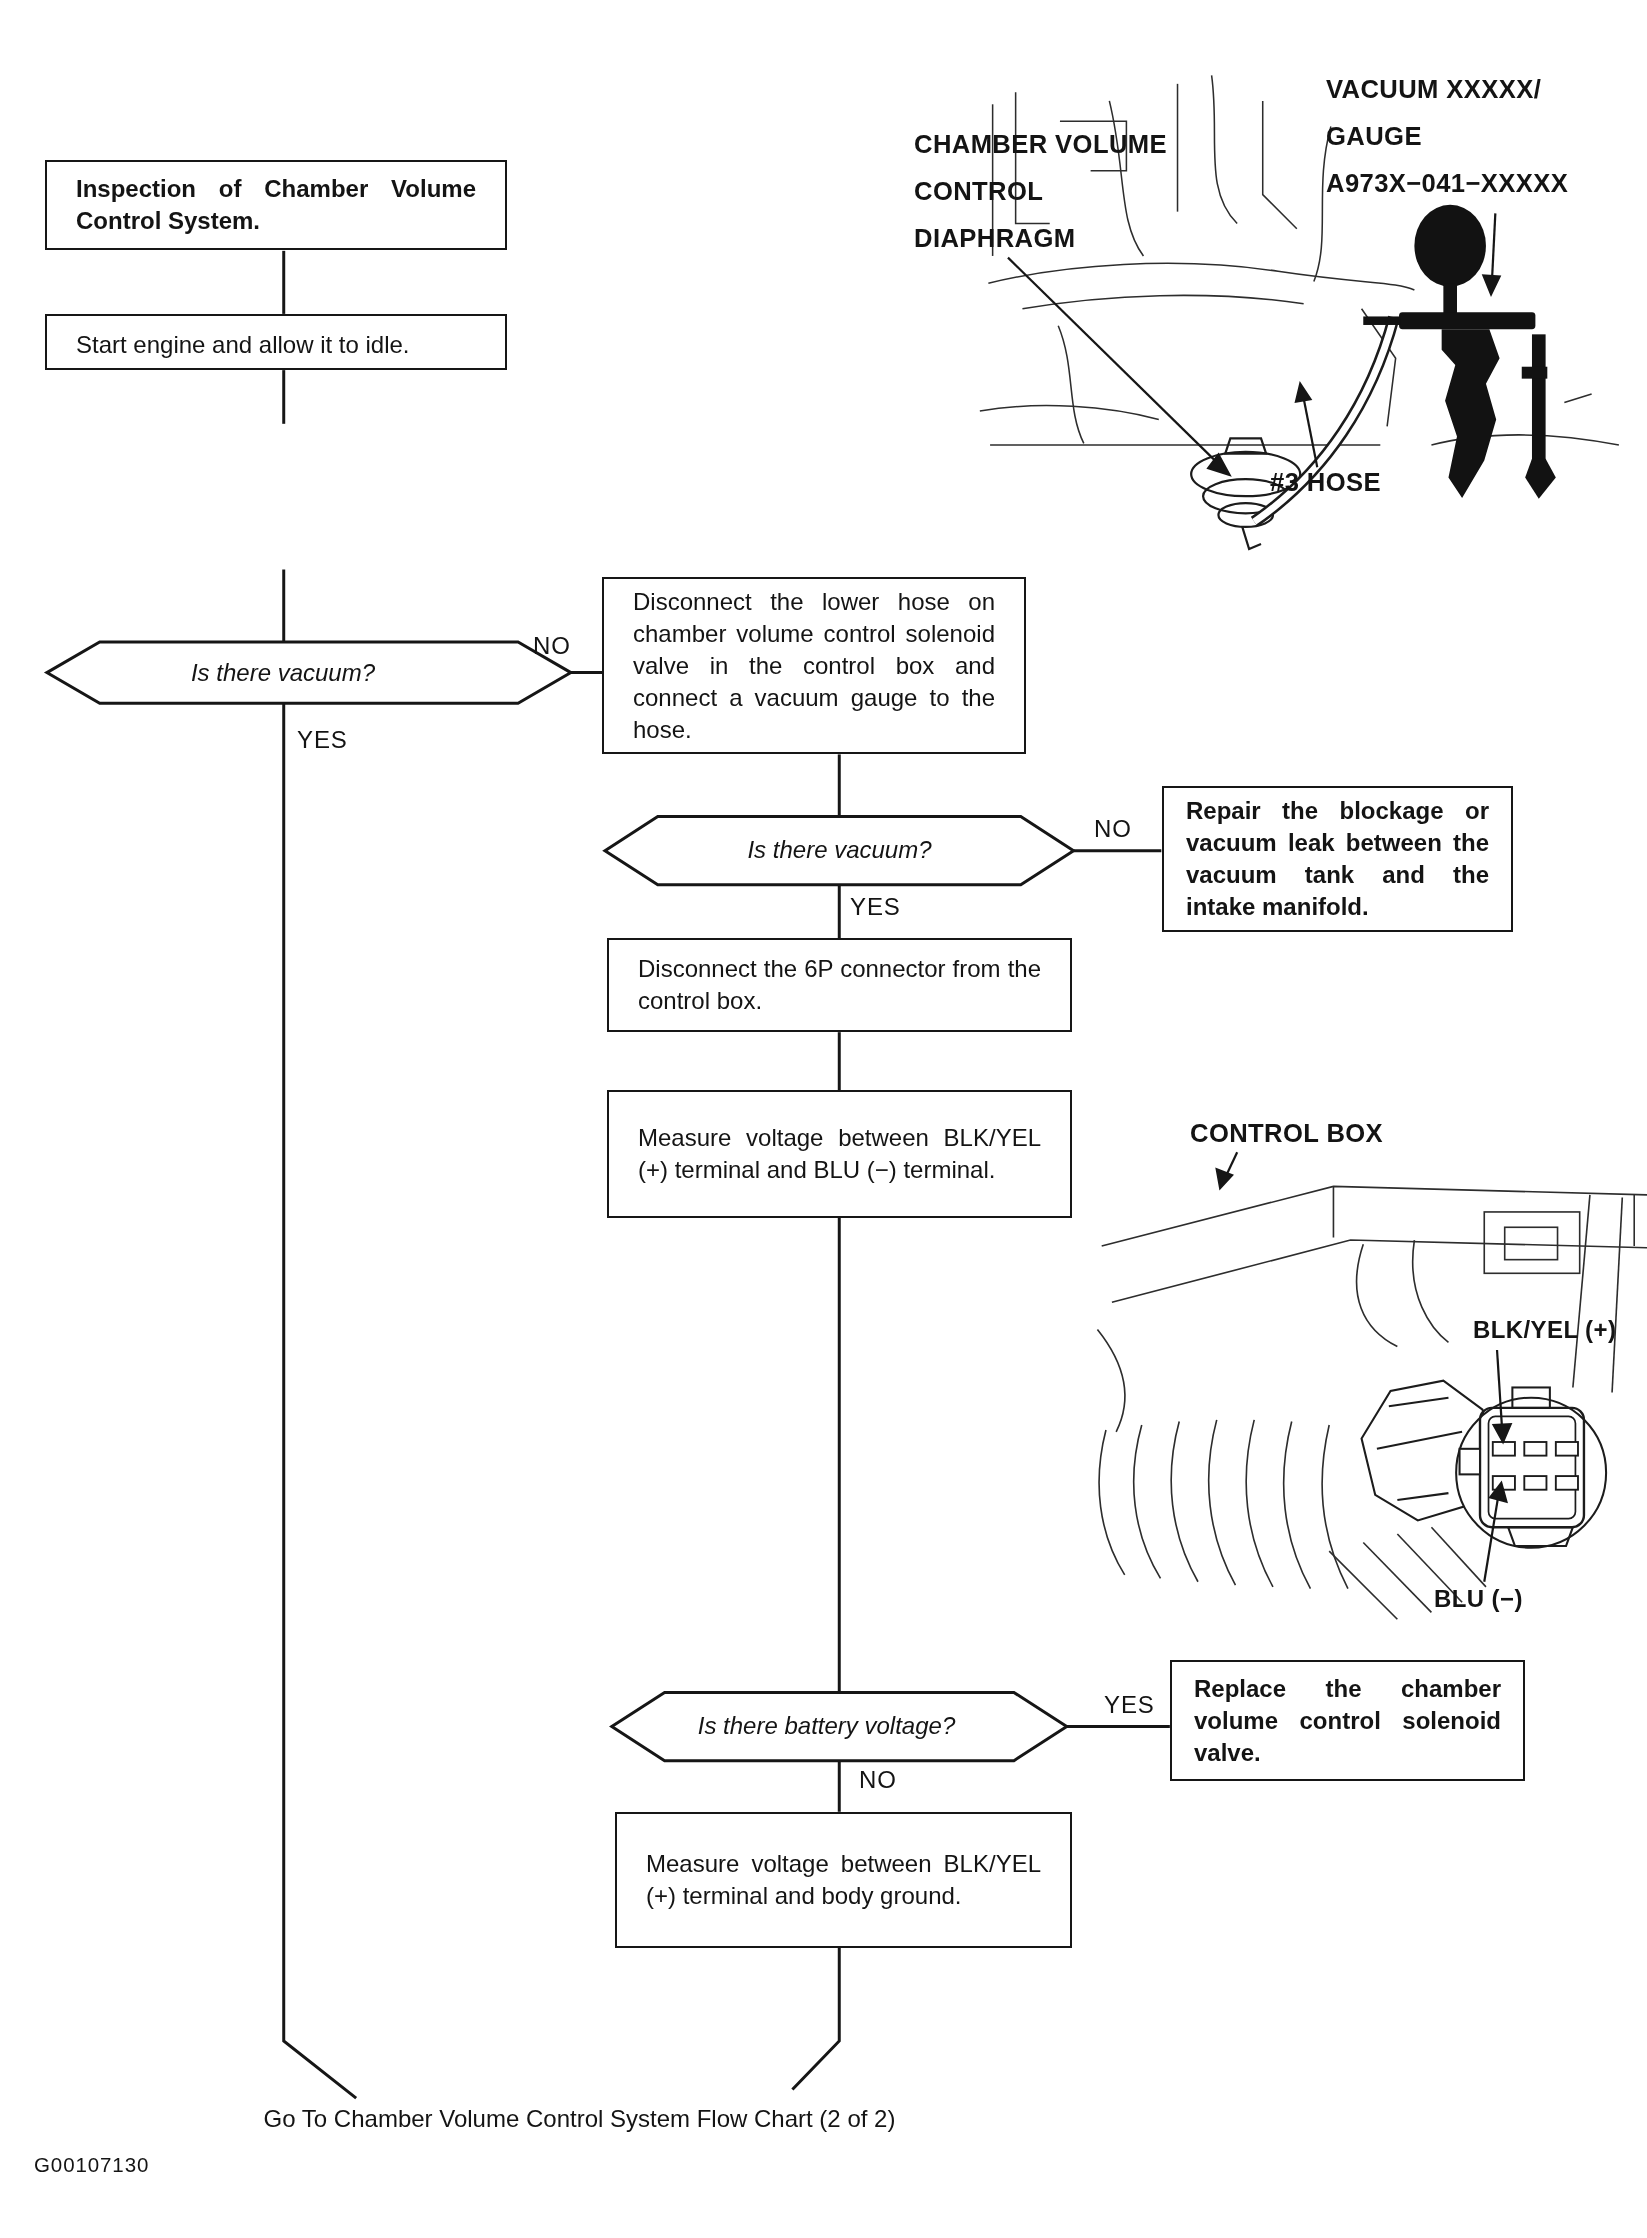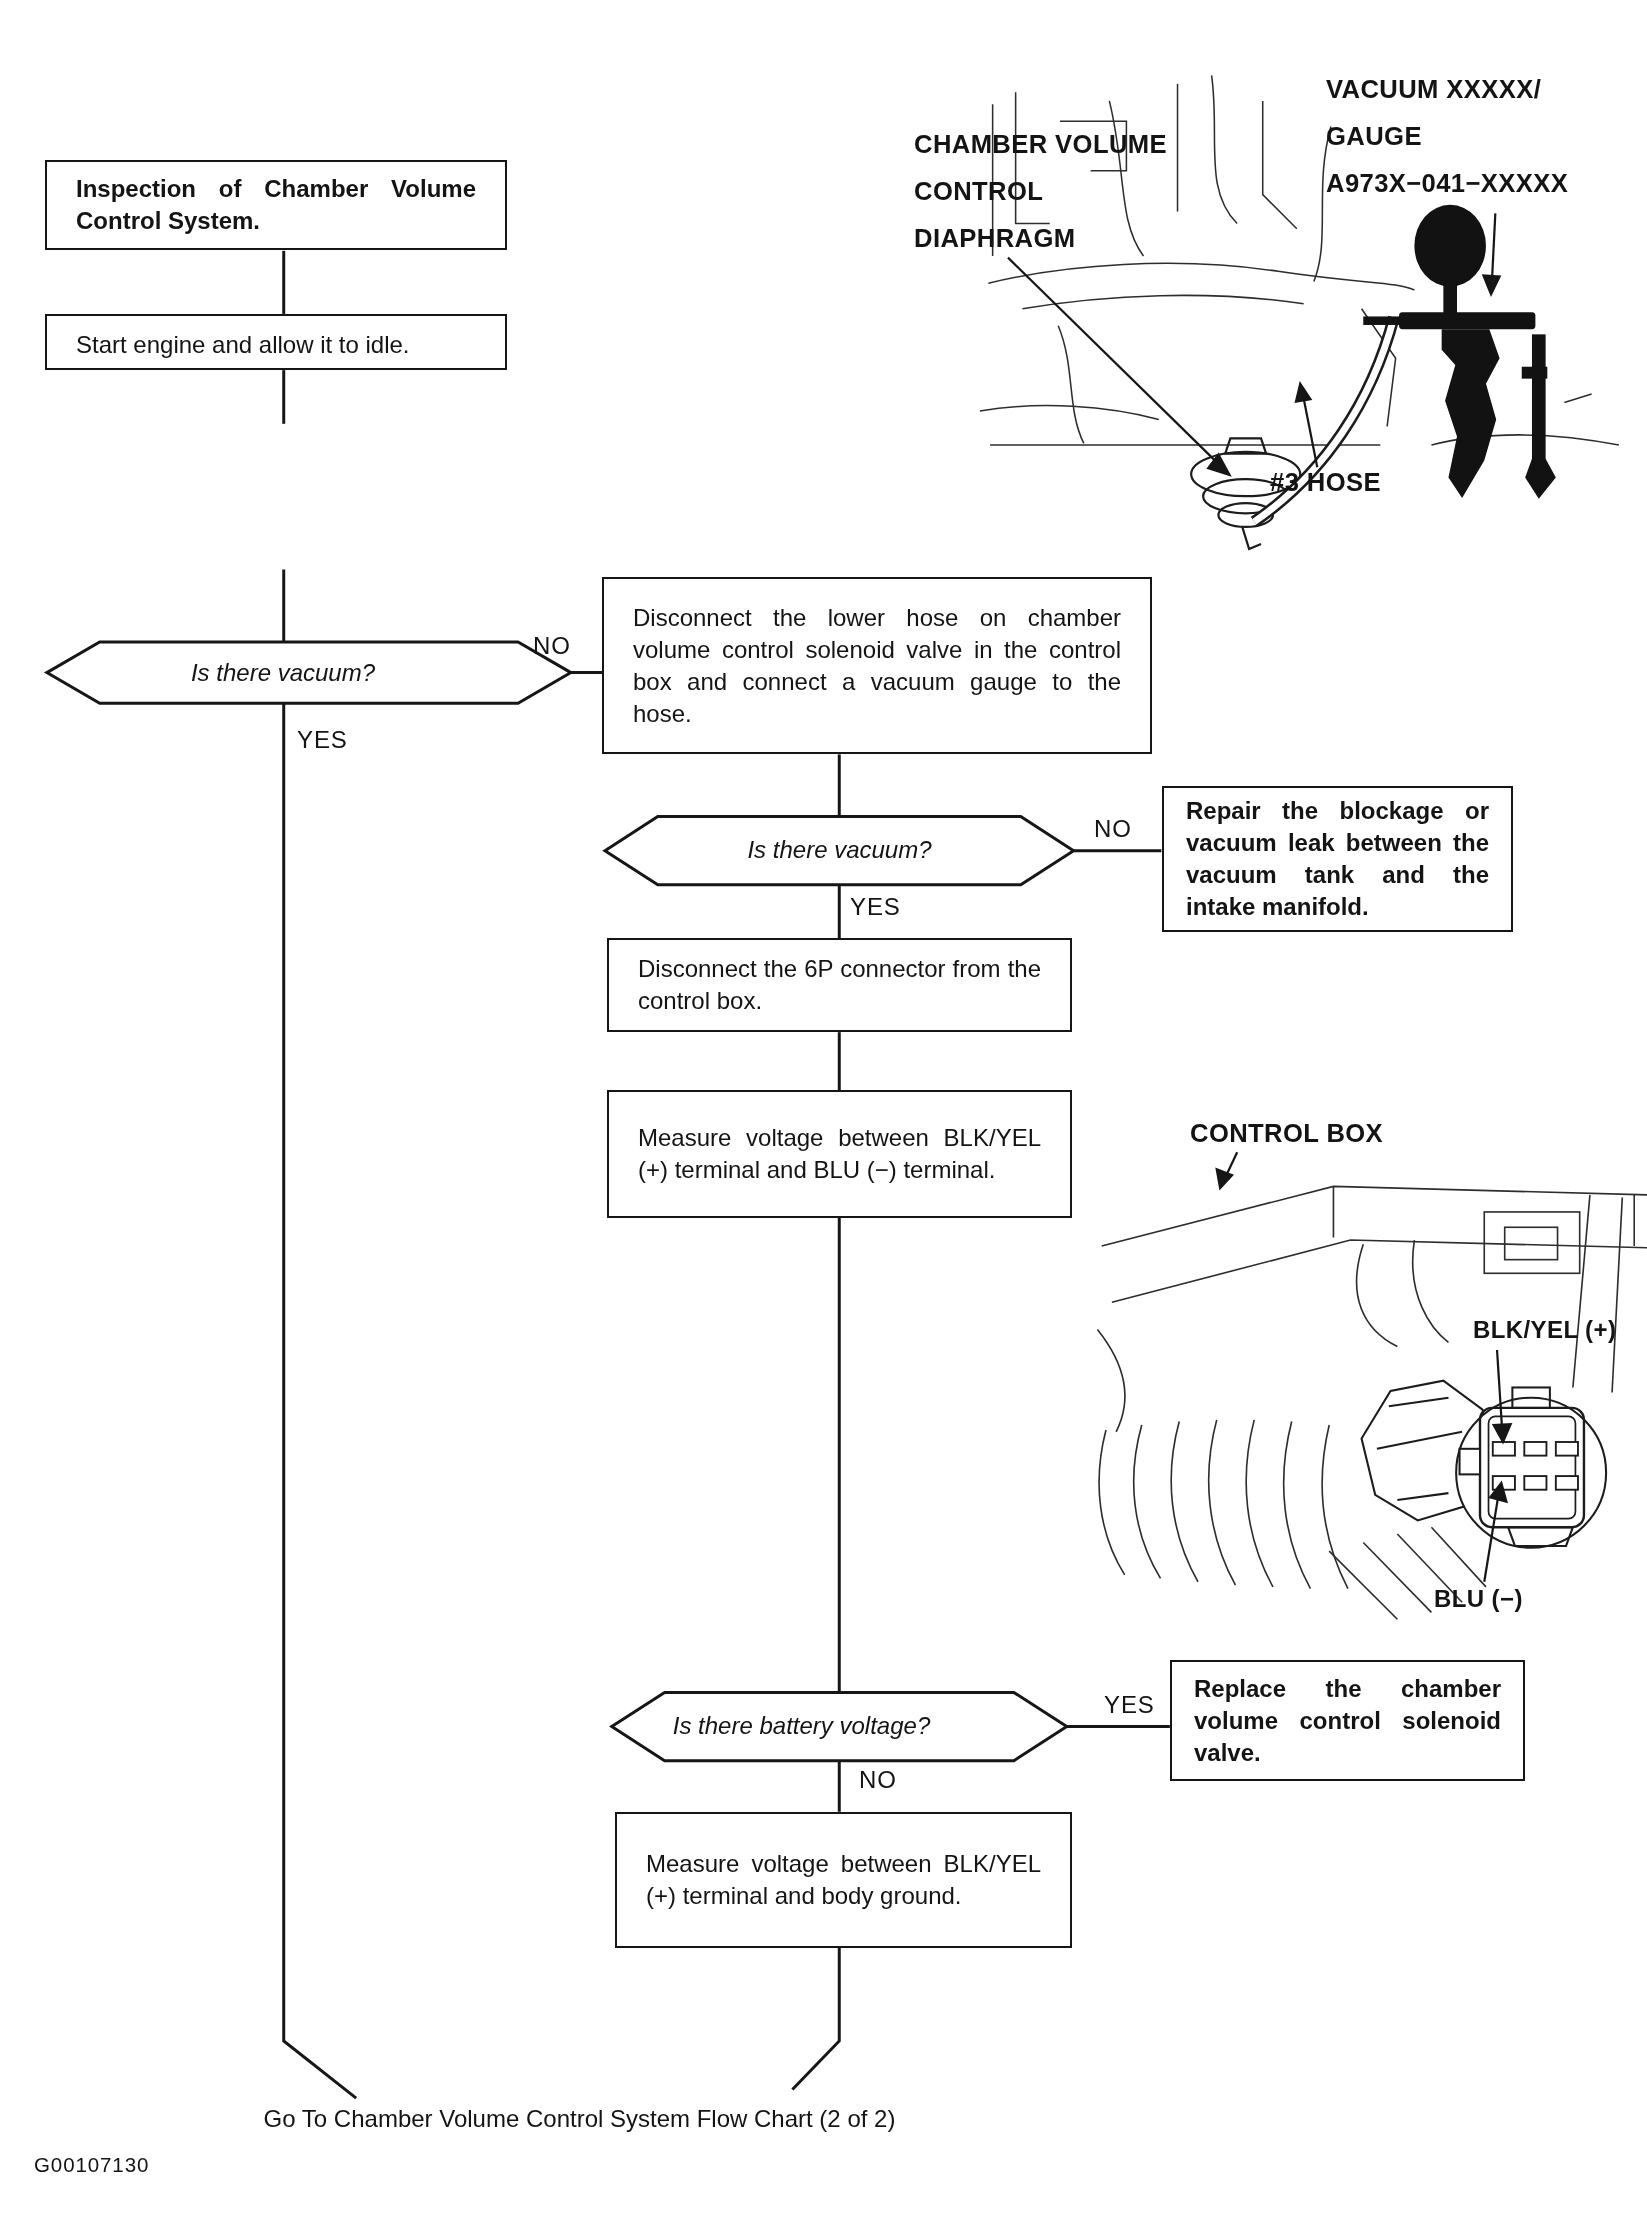--- a/index.html
+++ b/index.html
@@ -218,21 +218,21 @@
 
   <div class="box bold" style="left:45px; top:160px; width:462px; height:90px;">
     <span>Inspection of Chamber Volume Control System.</span>
   </div>
 
   <div class="box single" style="left:45px; top:314px; width:462px; height:56px;align-items:flex-end;">
     <span>Start engine and allow it to idle.</span>
   </div>
 
 
-  <div class="box" style="left:602px; top:577px; width:550px; height:177px;">
+  <div class="box" style="left:602px; top:577px; width:424px; height:177px;">
     <span>Disconnect the lower hose on chamber volume control solenoid valve in the control box and connect a vacuum gauge to the hose.</span>
   </div>
 
   <div class="box bold" style="left:1162px; top:786px; width:351px; height:146px; padding:6.8px 22px;">
     <span>Repair the blockage or vacuum leak between the vacuum tank and the intake manifold.</span>
   </div>
 
   <div class="box" style="left:607px; top:938px; width:465px; height:94px;">
     <span>Disconnect the 6P connector from the control box.</span>
   </div>
@@ -246,21 +246,21 @@
   </div>
 
   <div class="box" style="left:615px; top:1812px; width:457px; height:136px;">
     <span>Measure voltage between BLK/YEL (+) terminal and body ground.</span>
   </div>
 
   <div class="hex-text" style="left:100px; top:642px; width:366px; height:61px;">Is there vacuum?</div>
 
   <div class="hex-text" style="left:658px; top:816px; width:363px; height:68px;">Is there vacuum?</div>
 
-  <div class="hex-text" style="left:627px; top:1692px; width:349px; height:68px;">Is there battery voltage?</div>
+  <div class="hex-text" style="left:652px; top:1692px; width:349px; height:68px;">Is there battery voltage?</div>
 
   <div class="branch" style="left:533px; top:632px;">NO</div>
   <div class="branch" style="left:297px; top:726px;">YES</div>
   <div class="branch" style="left:1094px; top:815px;">NO</div>
   <div class="branch" style="left:850px; top:893px;">YES</div>
   <div class="branch" style="left:1104px; top:1691px;">YES</div>
   <div class="branch" style="left:859px; top:1766px;">NO</div>
 
   <div class="cap" style="left:914px; top:130px;">CHAMBER VOLUME</div>
   <div class="cap" style="left:914px; top:177px;">CONTROL</div>

